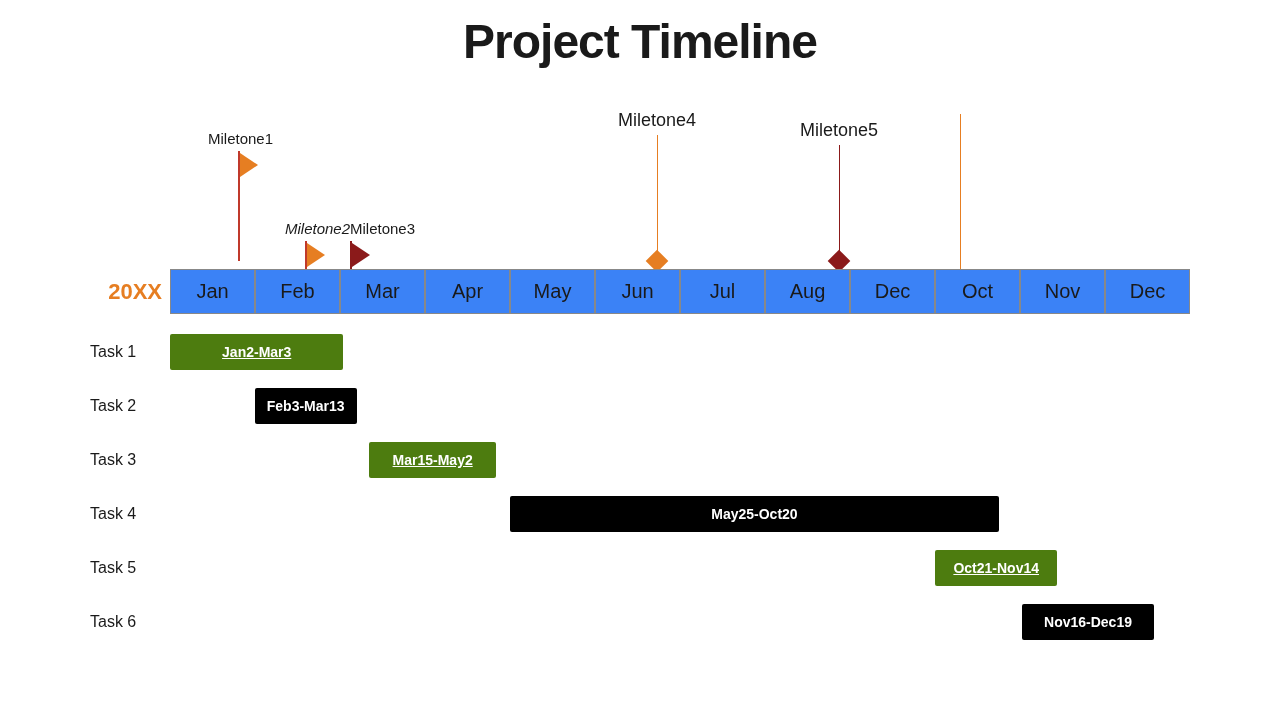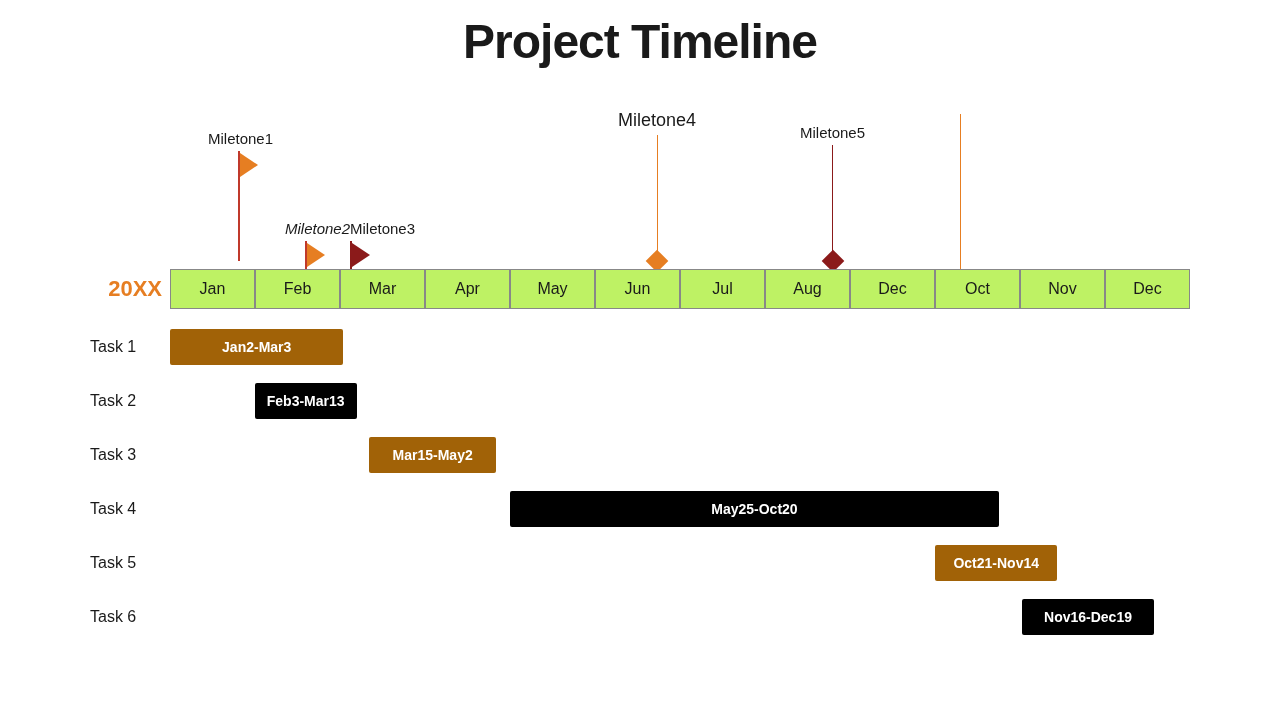--- a/index.html
+++ b/index.html
@@ -54,23 +54,23 @@
     .months-grid {
       display: flex;
       flex: 1;
     }
 
     .month-cell {
       flex: 1;
       border: 1px solid #888;
       text-align: center;
       padding: 10px 0;
-      font-size: 16px;
+      font-size: 20px;
       color: #1a1a1a;
-      background: #bef264;
+      background: #3b82f6;
       position: relative;
     }
 
     
     .tasks-area {
       margin-top: 20px;
       width: 100%;
     }
 
     .task-row {
@@ -98,21 +98,21 @@
       height: 36px;
       display: flex;
       align-items: center;
       justify-content: center;
       font-size: 14px;
       font-weight: 600;
       color: #fff;
       border-radius: 2px;
     }
 
-    .bar-orange { background: #a16207; }
+    .bar-orange { background: #4d7c0f; text-decoration: underline; }
     .bar-darkred { background: #000000; }
   </style>
 </head>
 <body>
 
 <h1 class="page-title">Project Timeline</h1>
 
 <div class="timeline-area">
 
   <div class="milestones-area" style="position:relative;">
@@ -149,21 +149,21 @@
 
     <div style="position:absolute; left:528px; bottom:0; display:flex; flex-direction:column; align-items:center;">
       <span style="font-size:18px; color:#1a1a1a; margin-bottom:4px; white-space:nowrap; margin-left:0;">Miletone4</span>
       <div style="width:1px; background:#e67e22; height:120px; position:relative;">
         
       </div>
       <div style="width:16px; height:16px; background:#e67e22; transform:rotate(45deg); margin-top:-2px;"></div>
     </div>
 
     <div style="position:absolute; left:710px; bottom:0; display:flex; flex-direction:column; align-items:center;">
-      <span style="font-size:15px; color:#1a1a1a; margin-bottom:4px; white-space:nowrap;">Miletone5</span>
+      <span style="font-size:18px; color:#1a1a1a; margin-bottom:4px; white-space:nowrap;">Miletone5</span>
       <div style="width:1px; background:#8b1a1a; height:110px;"></div>
       <div style="width:16px; height:16px; background:#8b1a1a; transform:rotate(45deg); margin-top:-2px;"></div>
     </div>
 
     <div style="position:absolute; left:870px; bottom:0; display:flex; flex-direction:column; align-items:center;">
       <div style="width:1px; background:#e67e22; height:155px; position:relative;"></div>
 
     </div>
 
   </div>

